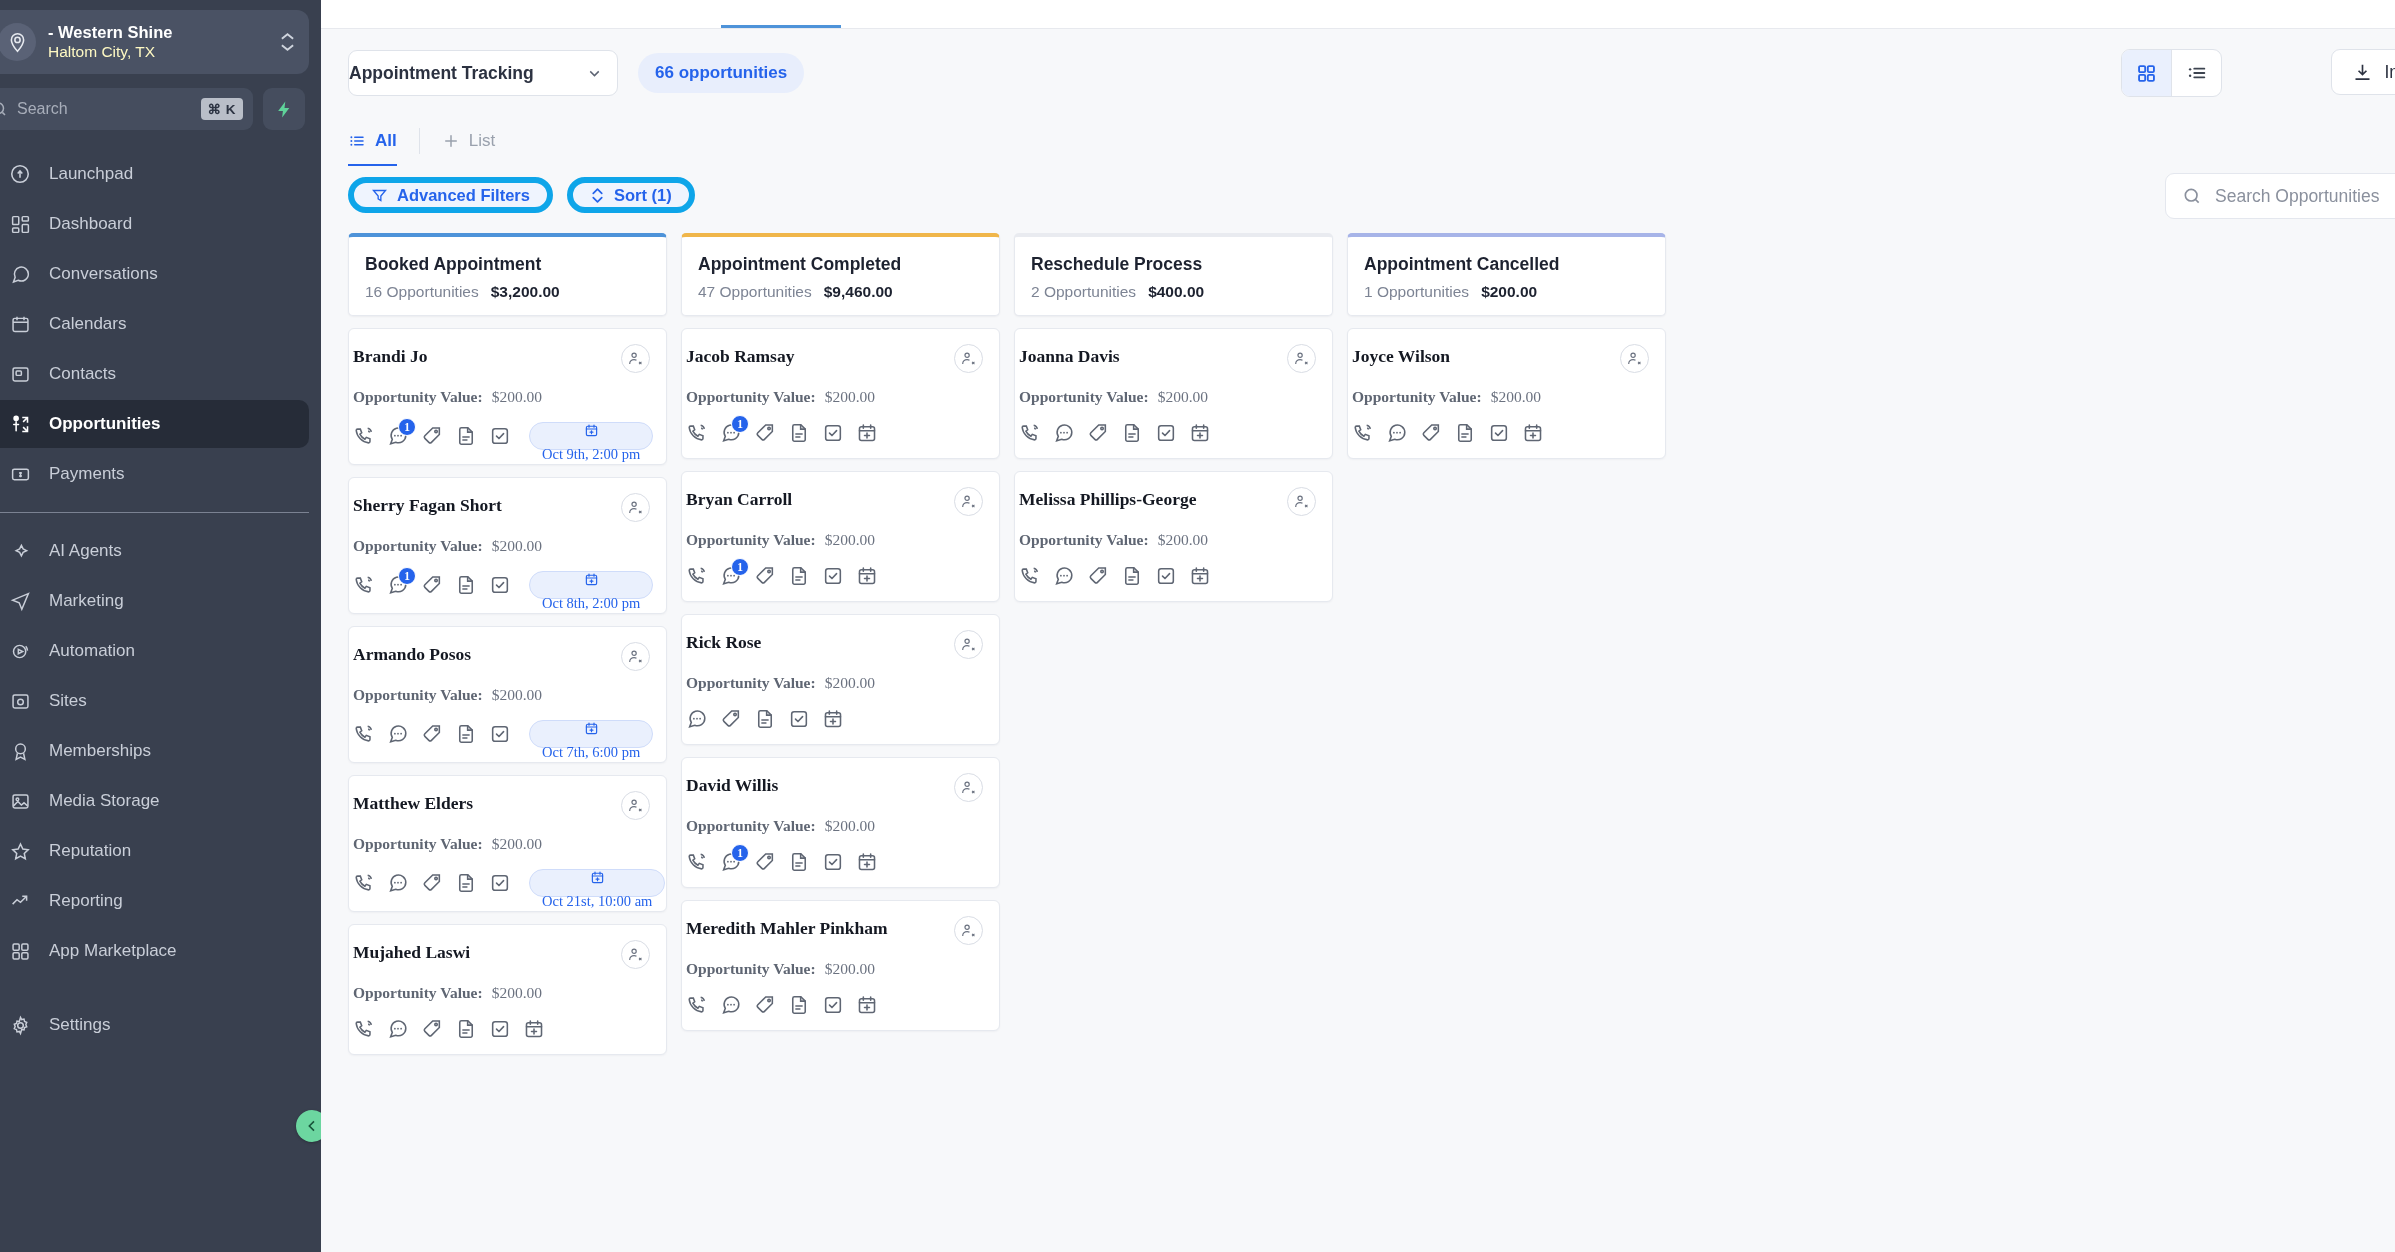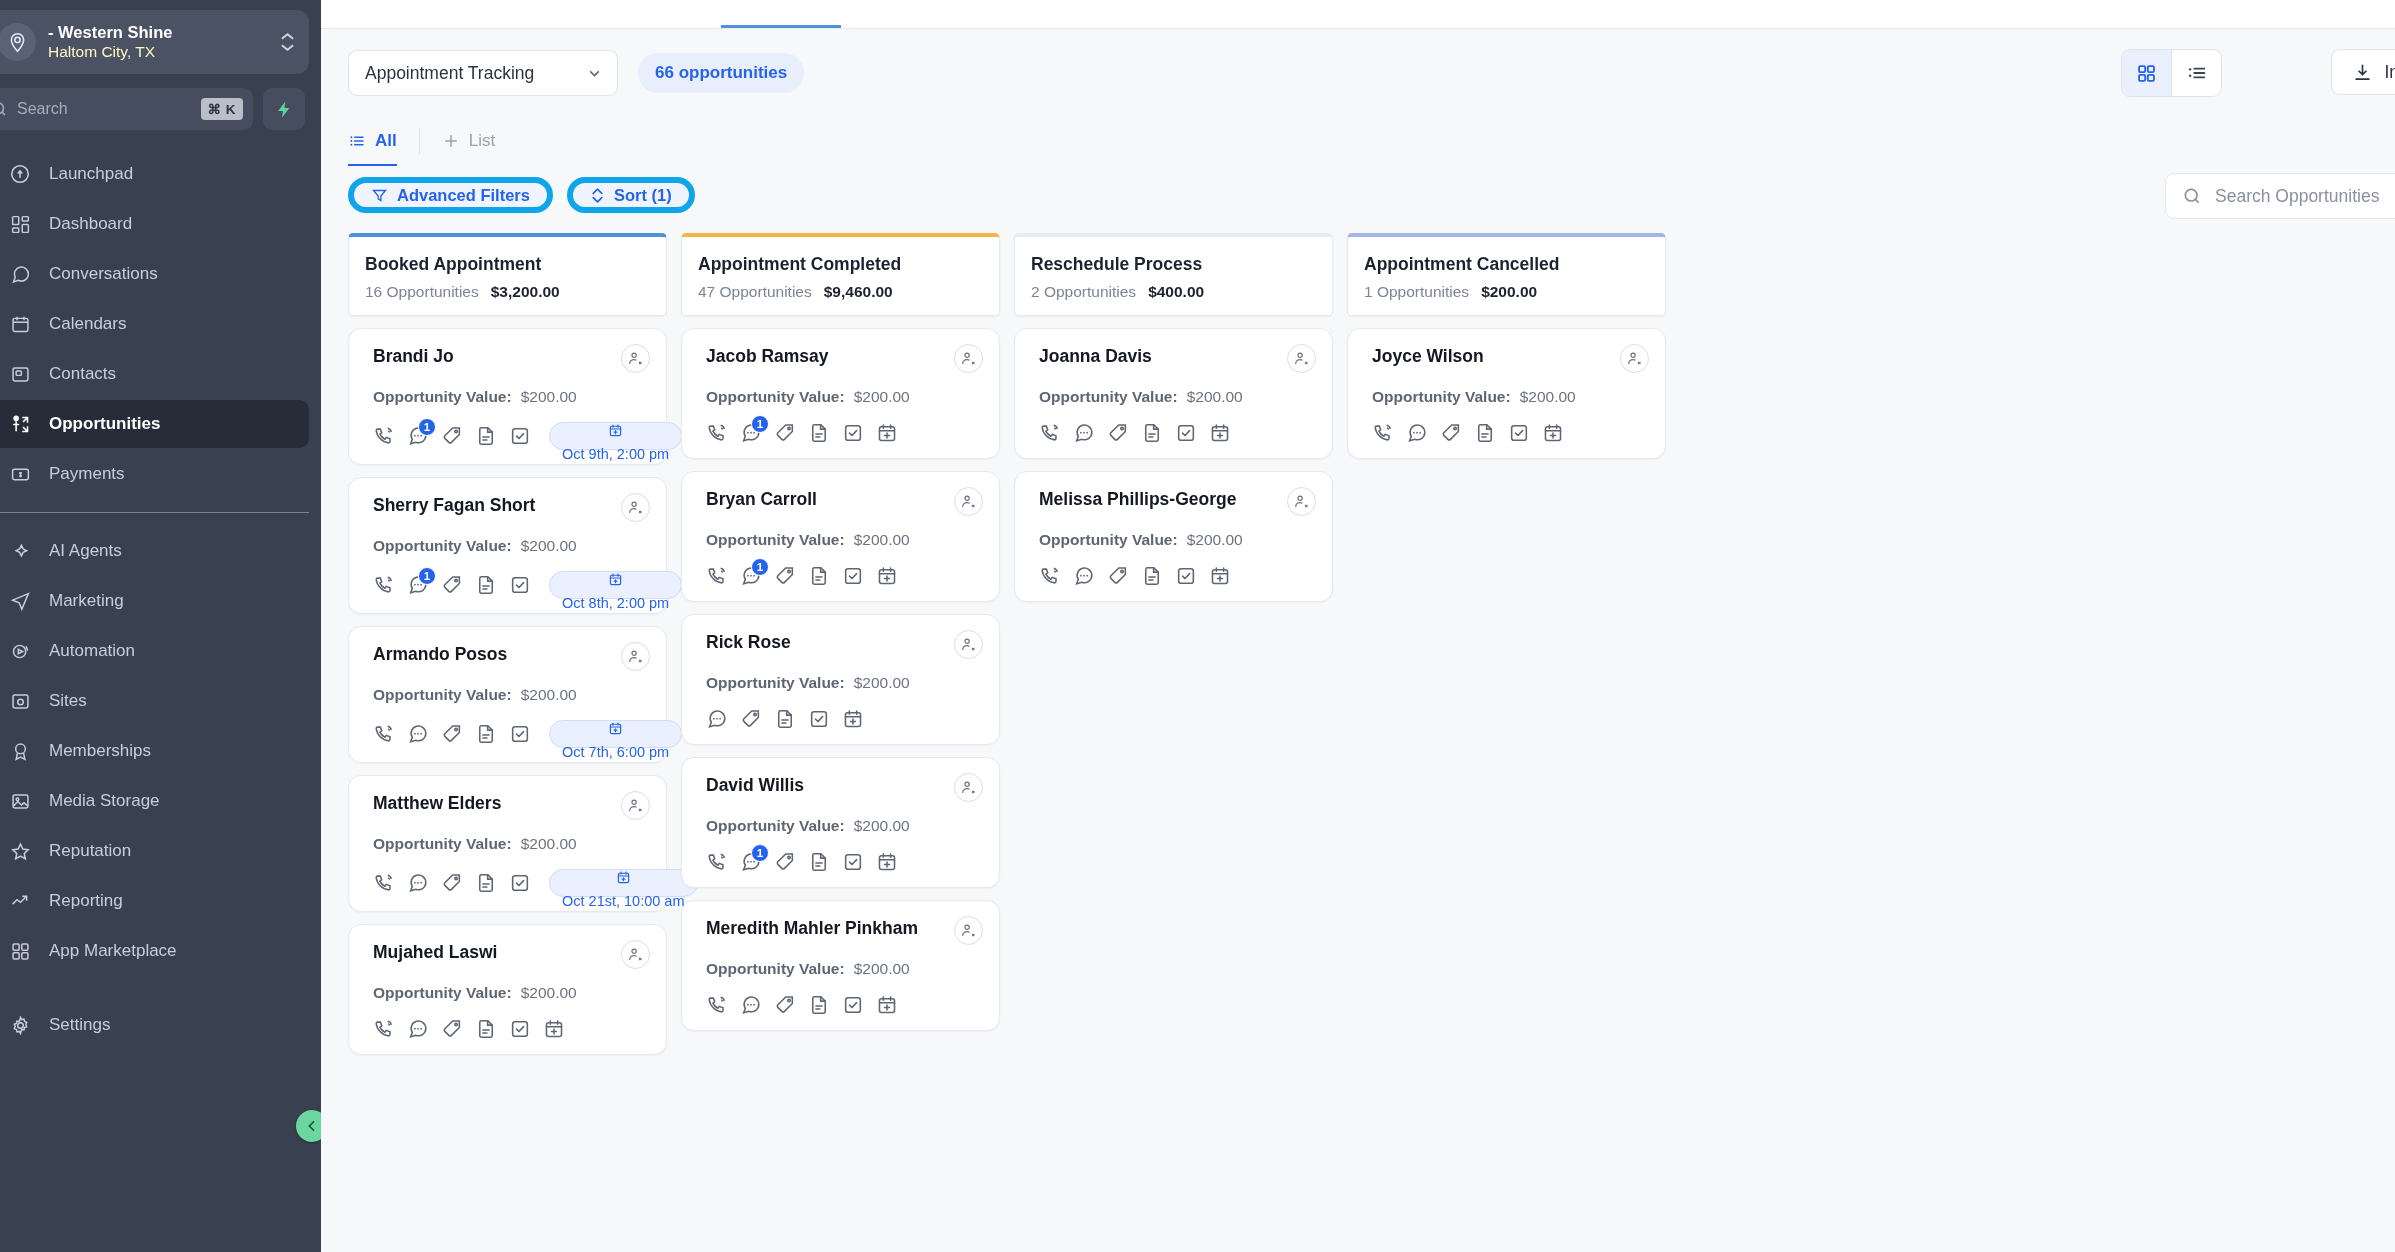--- a/index.html
+++ b/index.html
@@ -82,22 +82,22 @@
     border-bottom: 1px solid #e7e9ee; overflow: hidden;
   }
   .tabstrip .tl { position: absolute; bottom: 7px; font-size: 16px; color: #2b3040; white-space: nowrap; }
   .tabstrip .tl.active { color: #3b82d6; }
   .tab-underline { position: absolute; bottom: 0; height: 3px; background: #4e93d9; }
 
   .toolbar { height: 88px; display: flex; align-items: center; padding: 0 0 0 27px; position: relative; }
   .pipeline-select {
     width: 270px; height: 46px; background: #fff;
     border: 1px solid #dfe3ea; border-radius: 9px;
-    display: flex; align-items: center; padding: 0 14px 0 16px;
-    font-size: 17.5px; color: #2c3241; justify-content: space-between;
+    display: flex; align-items: center; padding: 0 14px 0 0;
+    font-size: 17.5px; color: #2c3241; justify-content: space-between; font-weight: bold;
   }
   .count-pill {
     margin-left: 20px; background: #e8eefc; color: #2563eb;
     font-size: 17px; font-weight: 600; border-radius: 20px;
     padding: 10px 17px;
   }
   .view-toggle {
     position: absolute; right: 173px; top: 20px;
     display: flex; border: 1px solid #dfe3ea; border-radius: 9px; overflow: hidden; background: #fff;
   }
@@ -147,24 +147,25 @@
     border-top-width: 4px; border-top-style: solid;
     box-shadow: 0 1px 2px rgba(20,25,40,.05);
   }
   .col-title { font-size: 17.5px; font-weight: bold; color: #1d2230; line-height: 22px; }
   .col-meta { margin-top: 8px; font-size: 15.5px; display: flex; gap: 12px; align-items: baseline; }
   .col-meta .opps { color: #7d8494; }
   .col-meta .amt { color: #1d2230; font-weight: bold; }
 
   .cards { margin-top: 12px; display: flex; flex-direction: column; gap: 12px; }
   .card {
-    background: #fff; border: 1px solid #e6e9ef; border-radius: 13px;
-    padding: 15px 16px 14px 24px;
+    background: #fff; border: 1px solid #e6e9ef; border-radius: 6px;
+    padding: 15px 16px 14px 4px;
     box-shadow: 0 1px 2px rgba(20,25,40,.04);
     position: relative;
+    font-family: Liberation Serif, serif;
   }
   .card-top { display: flex; align-items: flex-start; justify-content: space-between; gap: 8px; }
   .card-name { font-size: 17.5px; color: #141822; font-weight: 600; line-height: 24px; }
   .card-av {
     width: 29px; height: 29px; border-radius: 50%;
     border: 1px solid #d9dde5; background: #fff;
     display: flex; align-items: center; justify-content: center; flex: 0 0 29px;
   }
   .card-val { margin-top: 15px; font-size: 15.5px; color: #6b7280; display: flex; gap: 9px; }
   .card-val b { color: #5f6673; font-weight: bold; }

